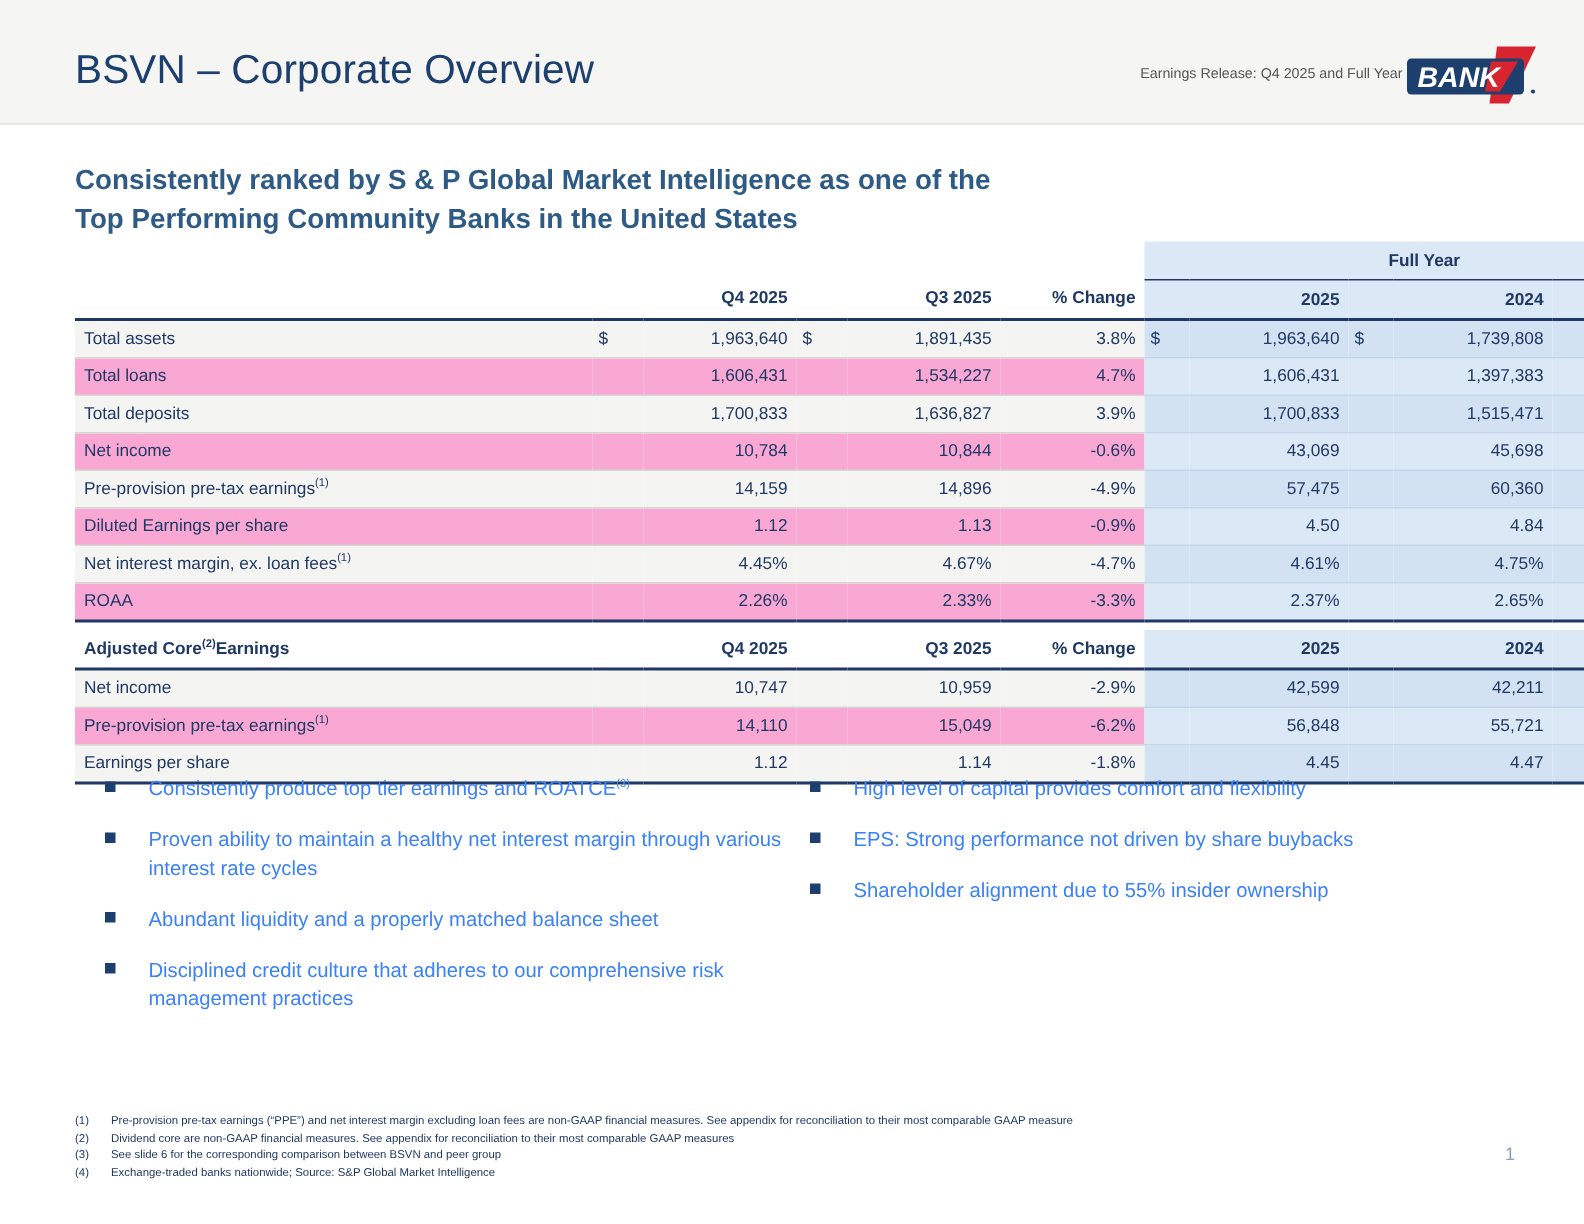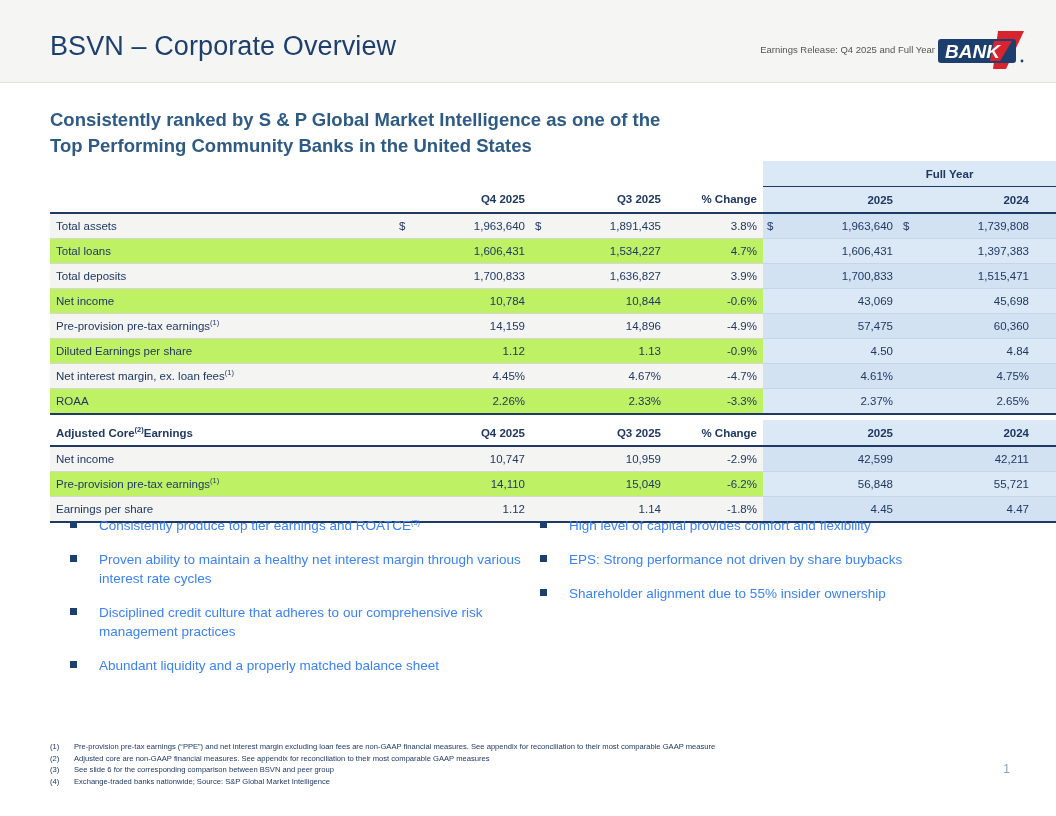--- a/index.html
+++ b/index.html
@@ -129,21 +129,21 @@
     text-align: right;
     padding-right: 6px !important;
     white-space: nowrap;
     border-bottom: 2px solid #1f3864;
   }
   tr.hdr-cols th.fy { background: #dbe8f5; }
   tr.hdr-cols th.lblhdr { text-align: left; padding-left: 6px !important; }
 
   tr.band-odd td { background: #f4f4f2; }
   tr.band-odd td.fy { background: #d3e2f2; }
-  tr.band-even td { background: #bef264; }
+  tr.band-even td { background: #f9a8d4; }
   tr.band-even td.fy { background: #dbe8f5; }
 
   tr.row td { border-bottom: 1px solid #d6d6d2; }
   tr.row td.fy { border-bottom: 1px solid #c3d6ea; }
   tr.last td { border-bottom: 2px solid #1f3864; }
   tr.last td.fy { border-bottom: 2px solid #1f3864; }
 
   sup { font-size: 7.5px; vertical-align: super; line-height: 0; }
 
   
@@ -439,25 +439,25 @@
     <div class="bullet">
       <div class="sq"></div>
       <div class="txt">Consistently produce top tier earnings and ROATCE<sup>(3)</sup></div>
     </div>
     <div class="bullet">
       <div class="sq"></div>
       <div class="txt">Proven ability to maintain a healthy net interest margin through various interest rate cycles</div>
     </div>
     <div class="bullet">
       <div class="sq"></div>
+      <div class="txt">Abundant liquidity and a properly matched balance sheet</div>
+    </div>
+    <div class="bullet">
+      <div class="sq"></div>
       <div class="txt">Disciplined credit culture that adheres to our comprehensive risk management practices</div>
-    </div>
-    <div class="bullet">
-      <div class="sq"></div>
-      <div class="txt">Abundant liquidity and a properly matched balance sheet</div>
     </div>
   </div>
 <div class="bullets" id="bullets-right">
     <div class="bullet">
       <div class="sq"></div>
       <div class="txt">High level of capital provides comfort and flexibility</div>
     </div>
     <div class="bullet">
       <div class="sq"></div>
       <div class="txt">EPS: Strong performance not driven by share buybacks</div>
@@ -469,21 +469,21 @@
   </div>
 
 <div class="footnotes">
   <div id="fn-items">
       <div class="fn-line">
         <div class="mk">(1)</div>
         <div>Pre-provision pre-tax earnings (“PPE”) and net interest margin excluding loan fees are non-GAAP financial measures. See appendix for reconciliation to their most comparable GAAP measure</div>
       </div>
       <div class="fn-line">
         <div class="mk">(2)</div>
-        <div>Adjusted core are non-GAAP financial measures. See appendix for reconciliation to their most comparable GAAP measures</div>
+        <div>Dividend core are non-GAAP financial measures. See appendix for reconciliation to their most comparable GAAP measures</div>
       </div>
       <div class="fn-line">
         <div class="mk">(3)</div>
         <div>See slide 6 for the corresponding comparison between BSVN and peer group</div>
       </div>
       <div class="fn-line">
         <div class="mk">(4)</div>
         <div>Exchange-traded banks nationwide; Source: S&amp;P Global Market Intelligence</div>
       </div>
     </div>

